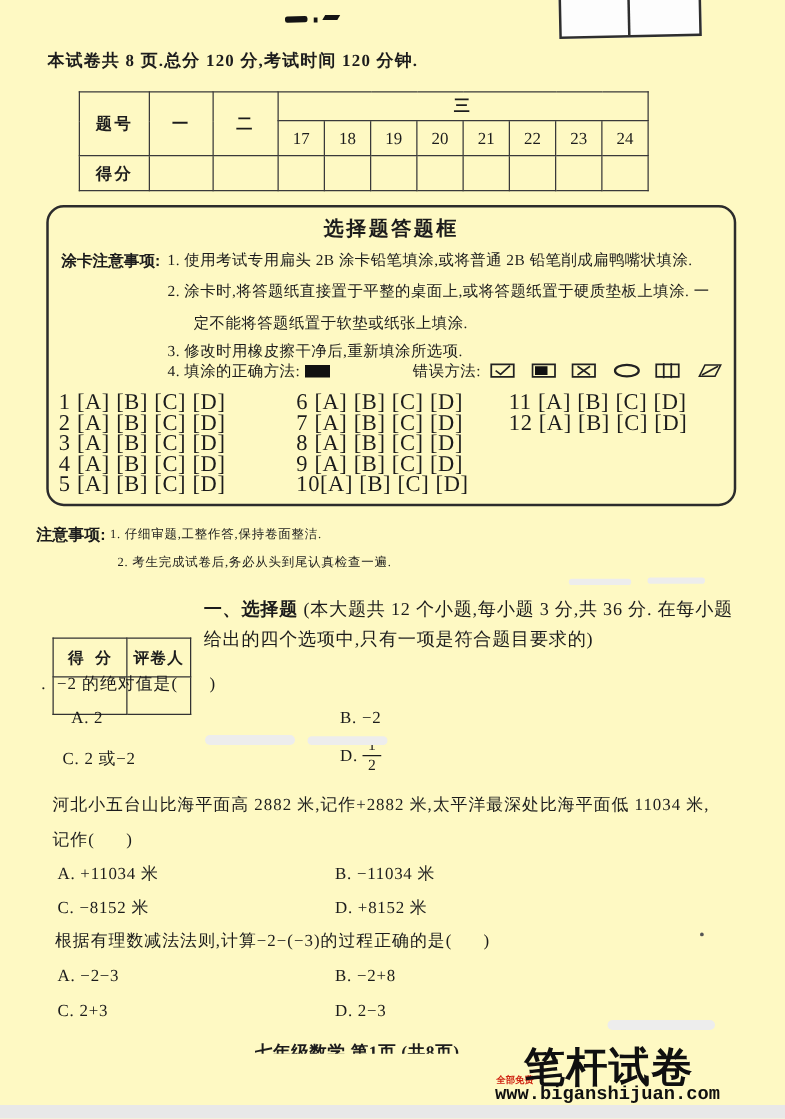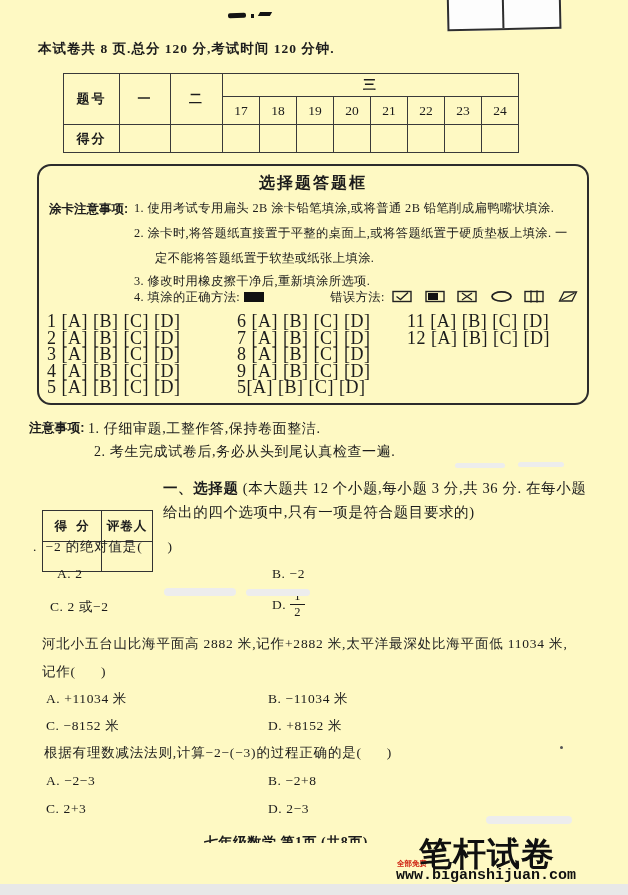--- a/index.html
+++ b/index.html
@@ -38,21 +38,21 @@
                    font-weight:700;font-size:12.5px;}
   .ab-line{position:absolute;font-size:12.3px;letter-spacing:0.4px;white-space:nowrap;}
   .rect-solid{display:inline-block;width:20px;height:10px;background:#111;margin:0 4px;vertical-align:-1px;}
   .wrong-lab{margin-left:62px;}
   .w-icon{display:inline-block;vertical-align:-2px;margin:0 4px;}
   .grid-col{position:absolute;font-size:18px;line-height:16.5px;letter-spacing:0.5px;}
   .grid-col div{white-space:pre;}
 
   
   .notes-label{left:29px;top:420px;font-family:"Liberation Sans",sans-serif;font-weight:700;font-size:12.8px;}
-  .note-item{font-size:14px;letter-spacing:0.6px;white-space:nowrap;}
+  .note-item{font-size:10px;letter-spacing:0.6px;white-space:nowrap;}
 
   
   .grading-table{left:42px;top:470px;margin-top:40px;}
   .grading-table td{border:1.7px solid #333;text-align:center;font-size:12.5px;font-weight:700;
                     white-space:pre;letter-spacing:1px;}
   .grading-table .g0{width:56px;} .grading-table .g1{width:48px;}
   .grading-table .gr-h td{height:28px;} .grading-table .gr-b td{height:27px;}
 
   
   .sec1{left:163px;top:477px;width:440px;font-size:14.5px;line-height:23.5px;letter-spacing:0.6px;}
@@ -171,21 +171,21 @@
       <div>2 [A] [B] [C] [D]</div>
       <div>3 [A] [B] [C] [D]</div>
       <div>4 [A] [B] [C] [D]</div>
       <div>5 [A] [B] [C] [D]</div>
     </div>
     <div class="grid-col" style="left:198px;top:147px">
       <div>6 [A] [B] [C] [D]</div>
       <div>7 [A] [B] [C] [D]</div>
       <div>8 [A] [B] [C] [D]</div>
       <div>9 [A] [B] [C] [D]</div>
-      <div>5[A] [B] [C] [D]</div>
+      <div>10[A] [B] [C] [D]</div>
     </div>
     <div class="grid-col" style="left:368px;top:147px">
       <div>11 [A] [B] [C] [D]</div>
       <div>12 [A] [B] [C] [D]</div>
     </div>
   </div>
 
   <div class="abs notes-label">注意事项:</div>
   <div class="abs note-item" style="left:88px;top:420px">1. 仔细审题,工整作答,保持卷面整洁.</div>
   <div class="abs note-item" style="left:94px;top:443px">2. 考生完成试卷后,务必从头到尾认真检查一遍.</div>

